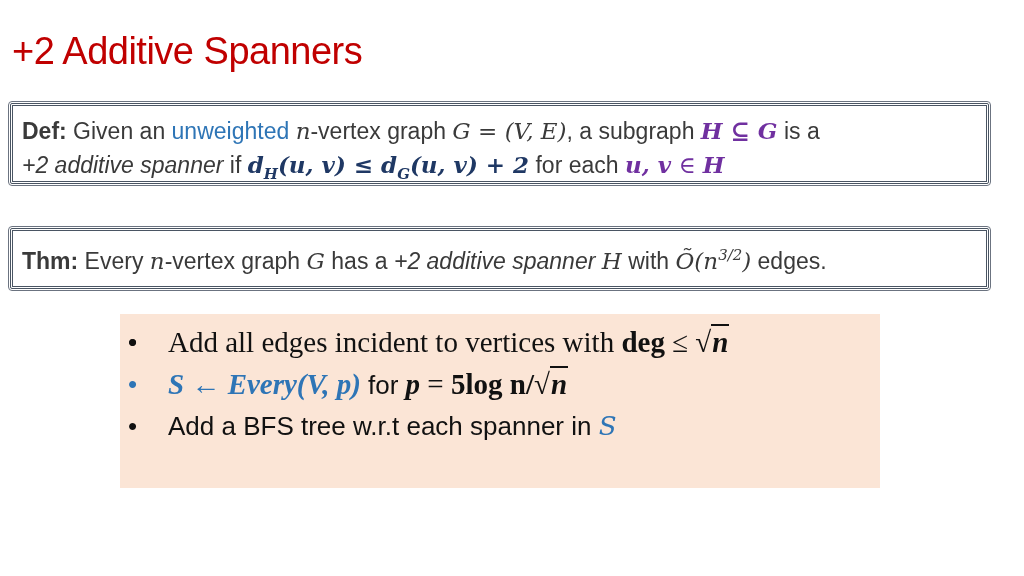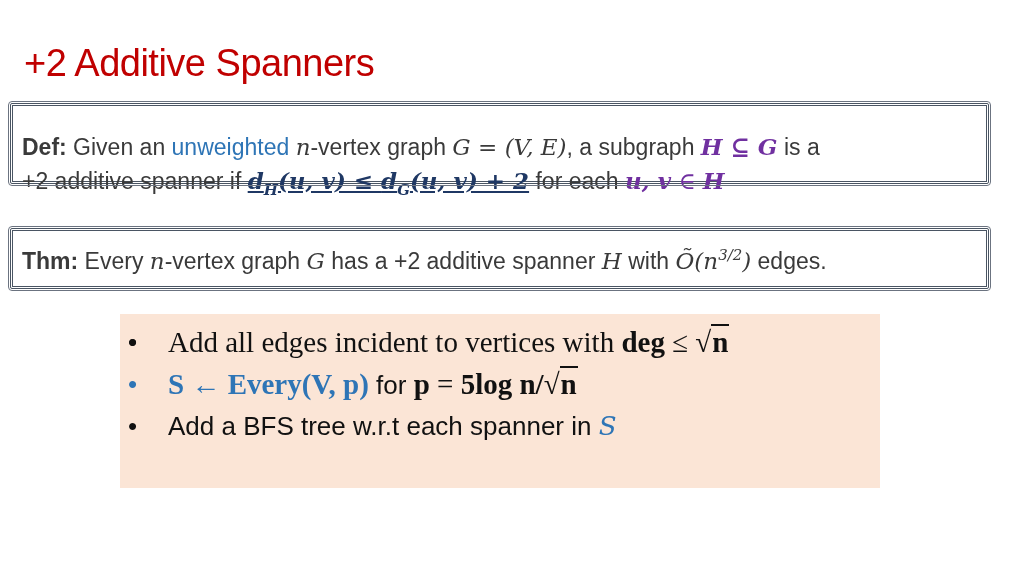--- a/index.html
+++ b/index.html
@@ -2,37 +2,37 @@
 <html><head>
 <meta charset="utf-8">
 <style>
   html, body { margin:0; padding:0; }
   body {
     width:1024px; height:576px; background:#ffffff; position:relative; overflow:hidden;
     font-family:"Liberation Sans", sans-serif; color:#3a3a3a;
   }
   .title {
     position:absolute; left:8px; top:26px; font-size:38px; color:#c00000;
-    font-family:"Liberation Sans", sans-serif; letter-spacing:-0.5px; margin:16px; font-weight:normal;
+    font-family:"Liberation Sans", sans-serif; letter-spacing:-0.5px; margin:4px; font-weight:normal;
   }
   .dbox {
     position:absolute; border:3px double #4a5563; outline:1px solid #6b7380; outline-offset:1px;
     background:#fff; box-sizing:border-box; border-radius:2px;
   }
-  .def { left:10px; top:103px; width:979px; height:81px; padding:24px 9px; }
+  .def { left:10px; top:103px; width:979px; height:81px; padding:8px 9px; }
   .thm { left:10px; top:228px; width:979px; height:61px; padding:8px 9px; }
   .line { font-size:23px; line-height:33px; white-space:nowrap; color:#3a3a3a; }
   .b { font-weight:bold; }
   .m { font-family:"DejaVu Serif", serif; font-style:italic; }
   .mb { font-family:"DejaVu Serif", serif; font-style:italic; font-weight:bold; }
   .mr { font-family:"DejaVu Serif", serif; }
   .blue { color:#2e75b6; }
-  .navy { color:#1f3864;text-decoration:underline; }
+  .navy { color:#1f3864; }
   .purple { color:#7030a0; }
-  .it { }
+  .it { font-style:italic; }
   sub { font-size:0.65em; }
   sup { font-size:0.65em; }
   .algo {
     position:absolute; left:120px; top:314px; width:760px; height:174px;
     background:#fbe5d6; box-sizing:border-box; padding:8px 0 0 8px;
   }
   .algo ul { list-style:none; margin:0; padding:0; }
   .algo li { font-size:26px; line-height:41px; color:#111; white-space:nowrap; position:relative; padding-left:40px; }
   .bullet { position:absolute; left:0; top:0; width:30px; text-align:left; }
   .serif { font-family:"Liberation Serif", serif; font-size:29px;margin-top:32px; }

